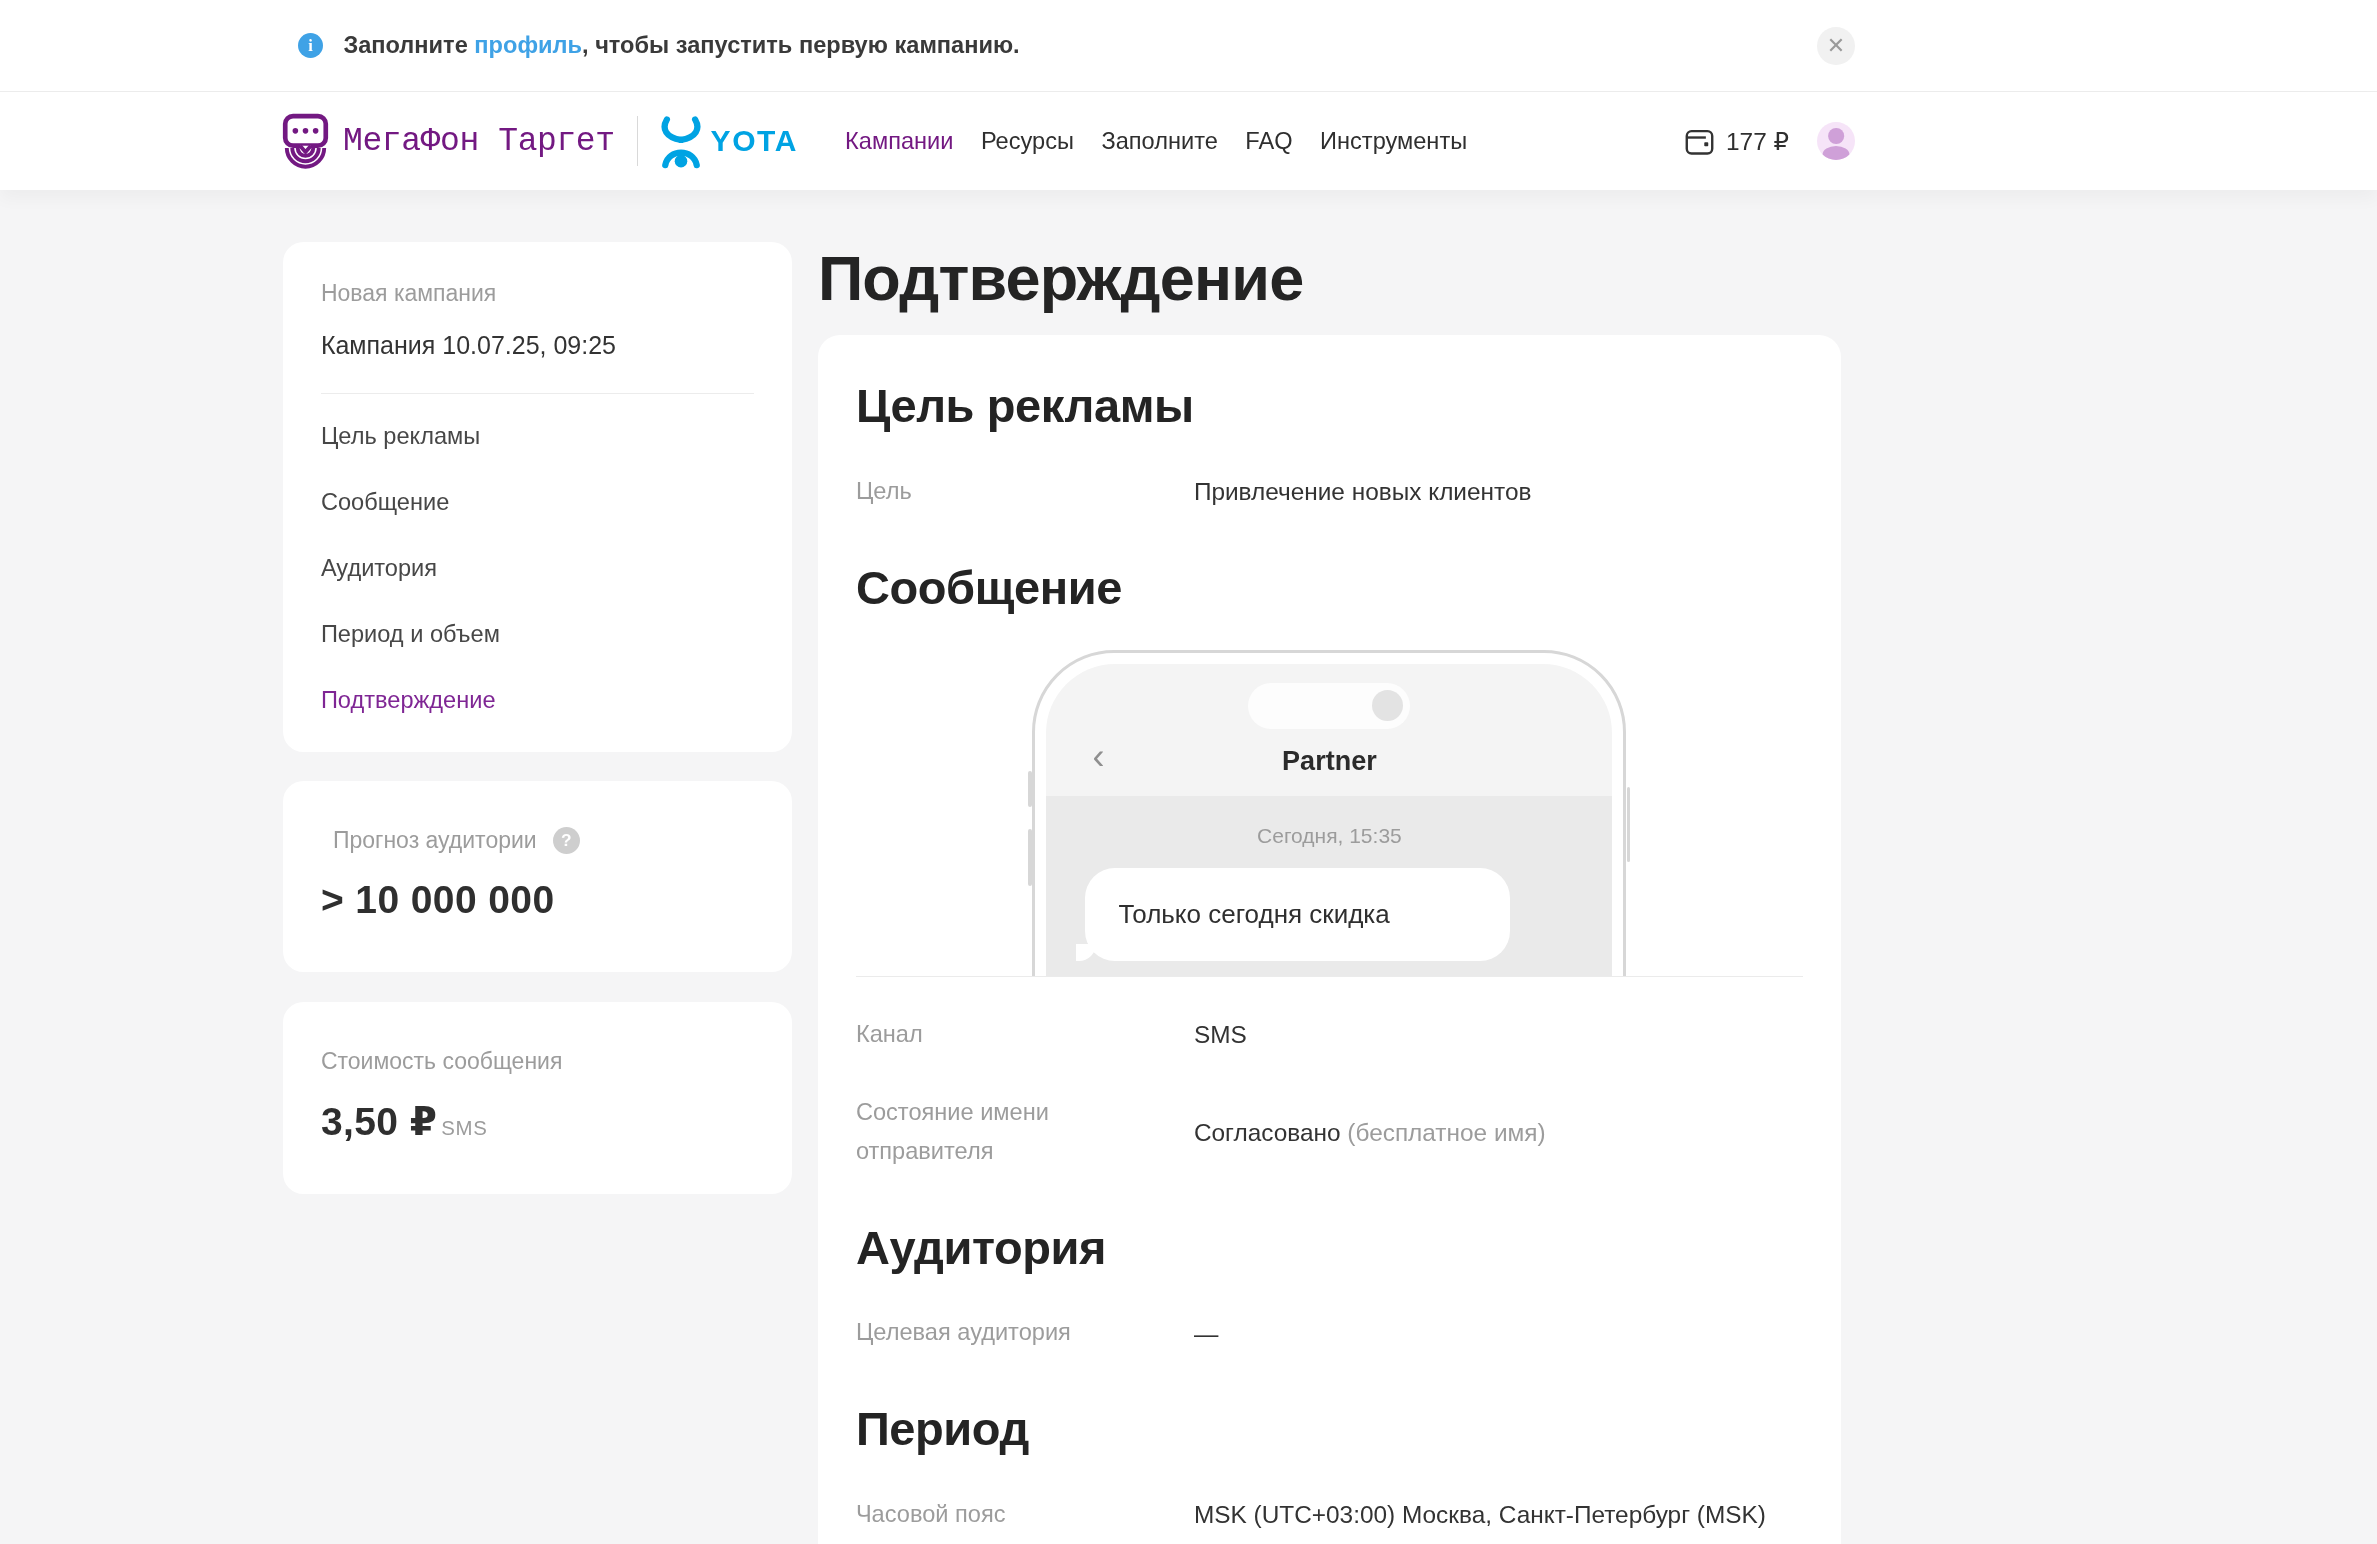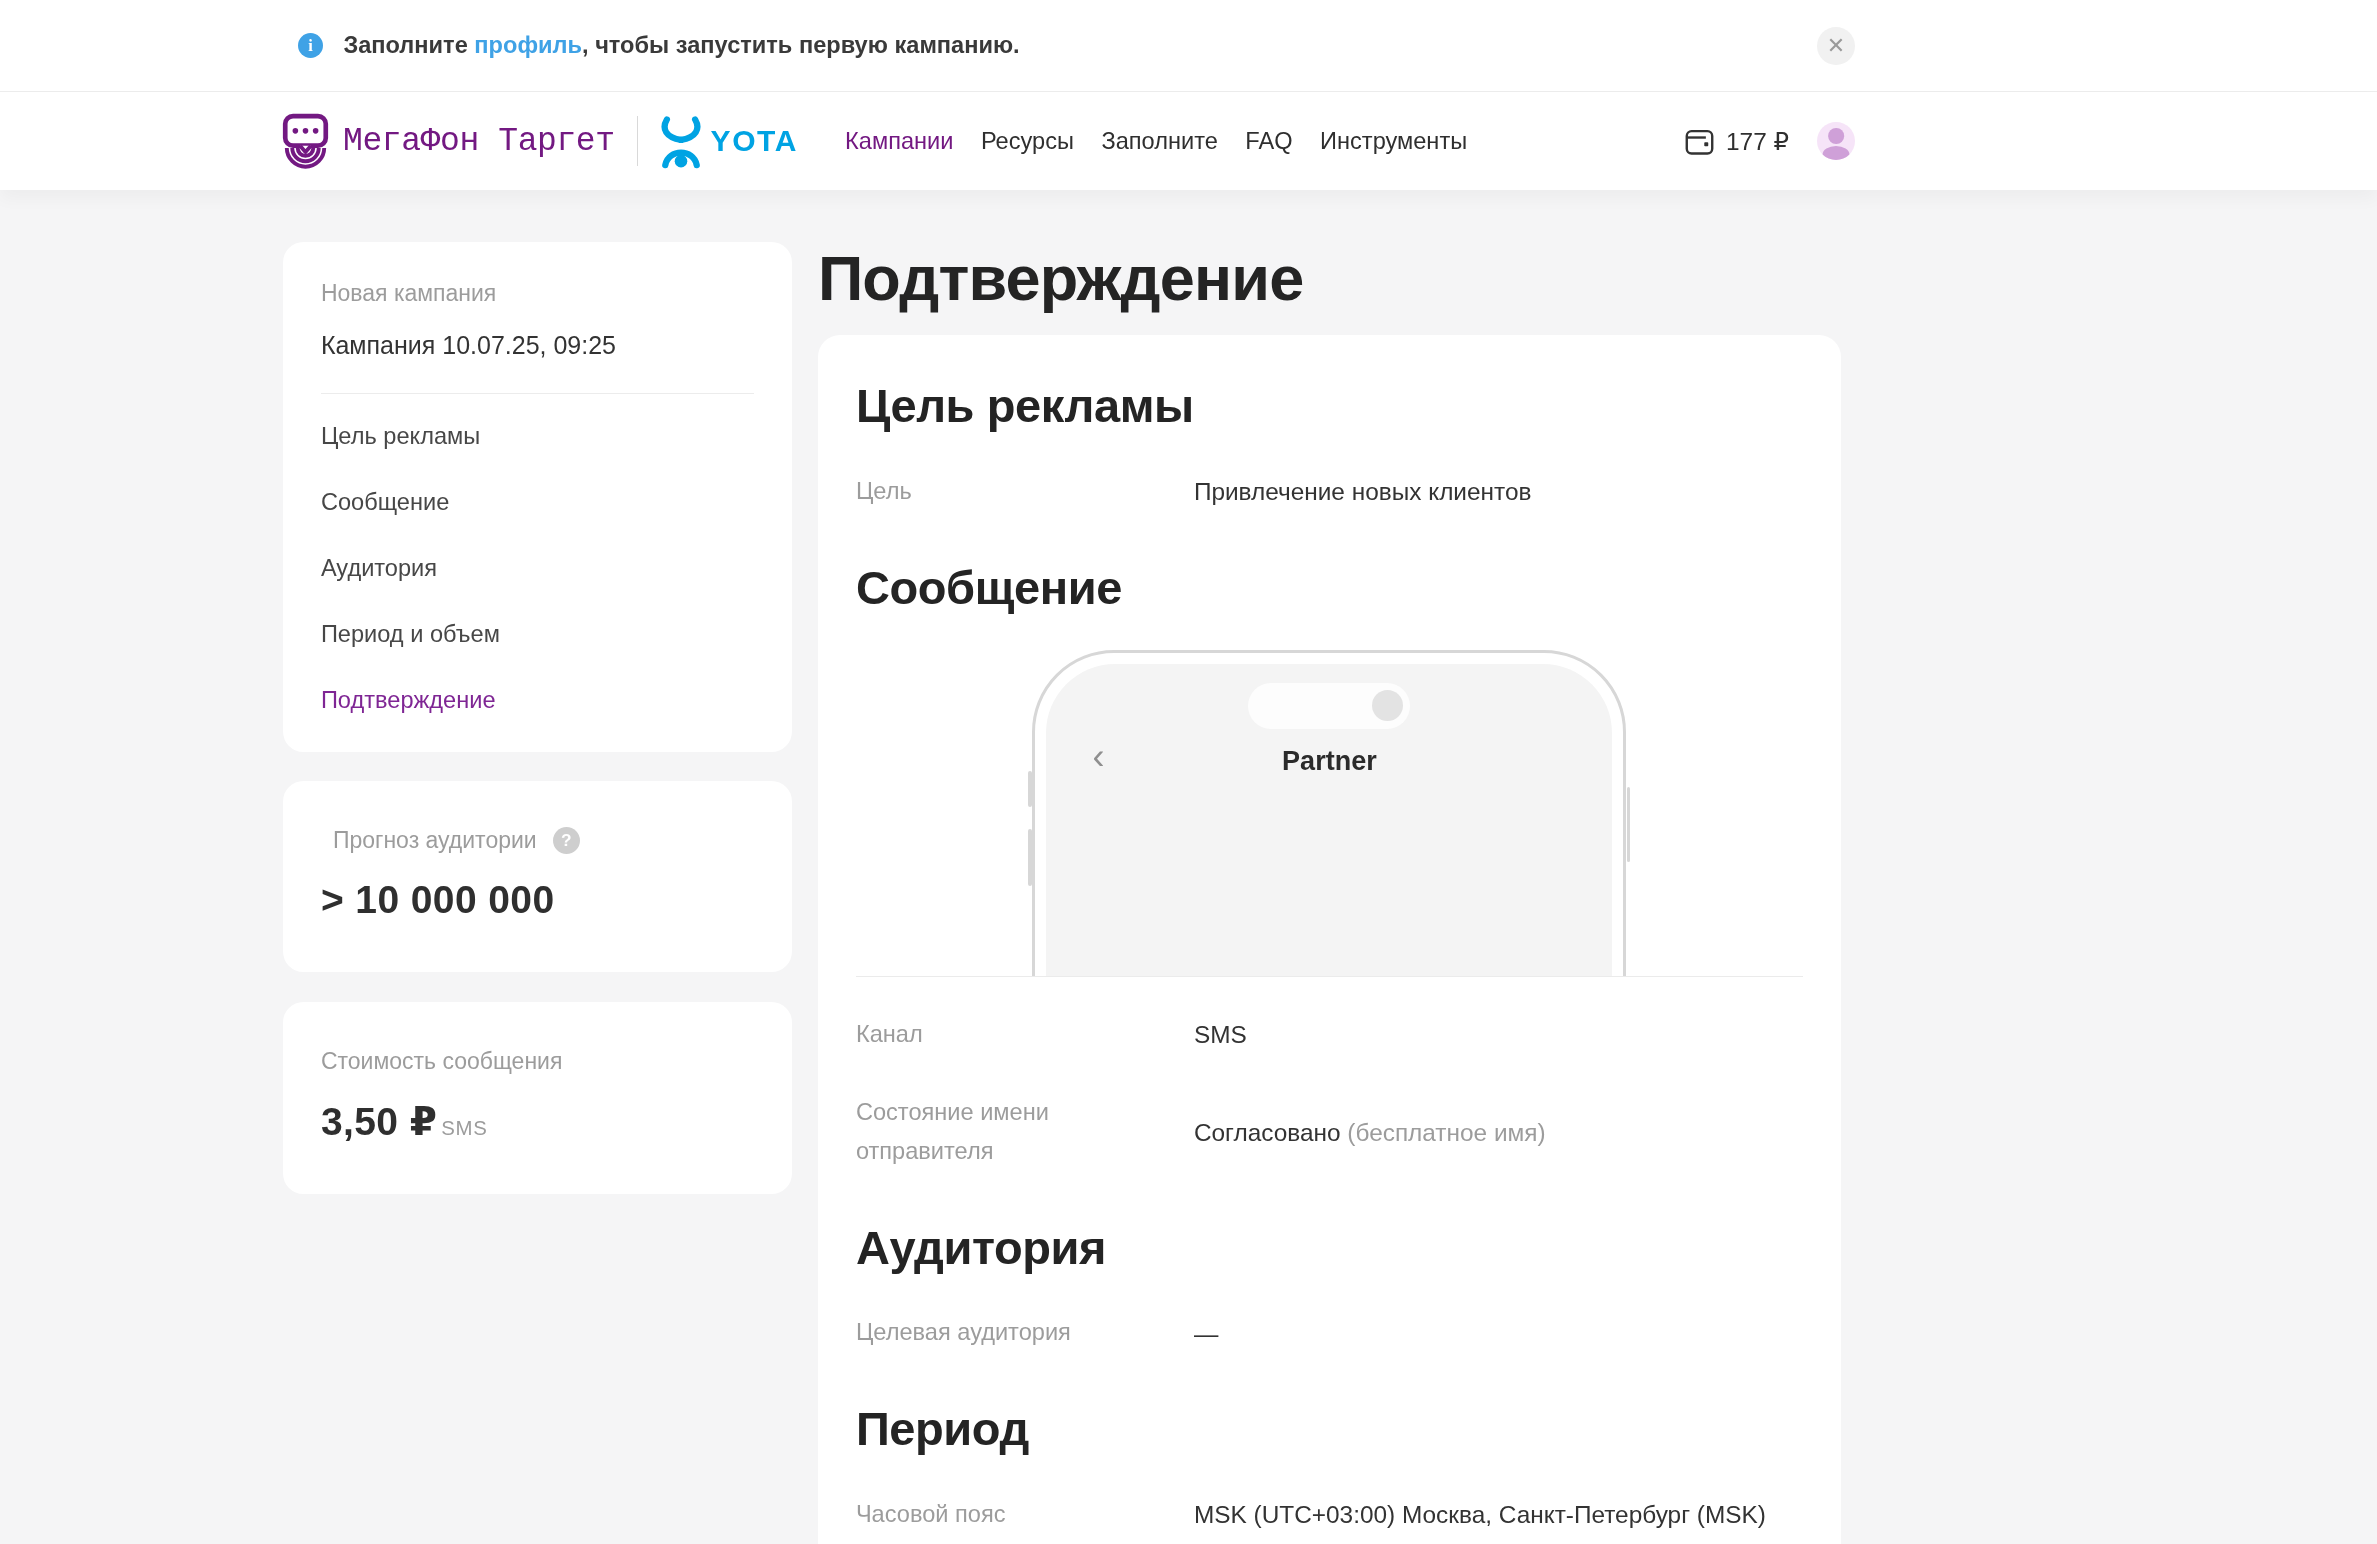--- a/index.html
+++ b/index.html
@@ -230,20 +230,24 @@
             <span class="btn-nub nub-l2"></span>
             <span class="btn-nub nub-r1"></span>
             <div class="screen">
               <div class="island">
                   <span class="cam"></span>
                 </div>
               <div class="chat-header">
                 <span class="back-chevron">‹</span>
                 <div class="contact-name">Partner</div>
               </div>
+              <div class="messages">
+                <div class="timestamp">Сегодня, 15:35</div>
+                <div class="bubble">Только сегодня скидка</div>
+              </div>
             </div>
           </div>
         </div>
 
         <div class="row" style="">
           <div class="row-label">Канал</div>
           <div class="row-value">SMS</div>
         </div>
         <div class="row">
           <div class="row-label">Состояние имени отправителя</div>

